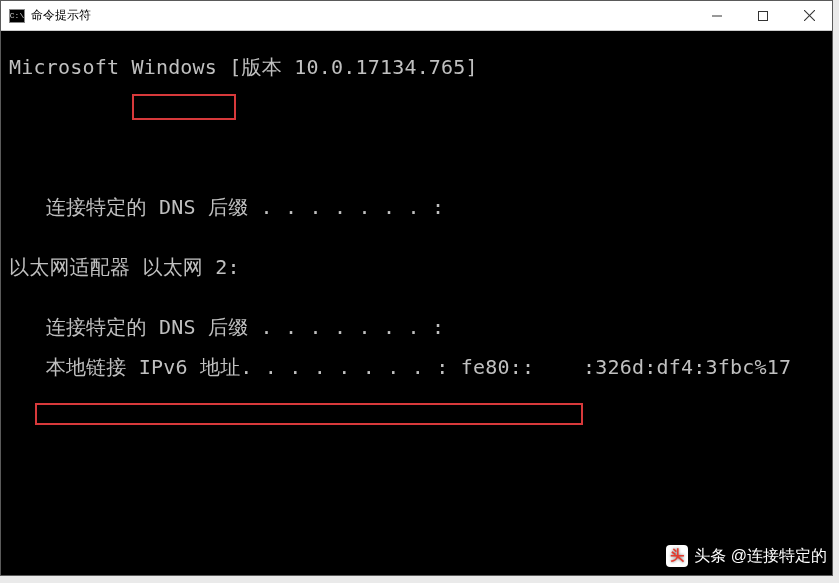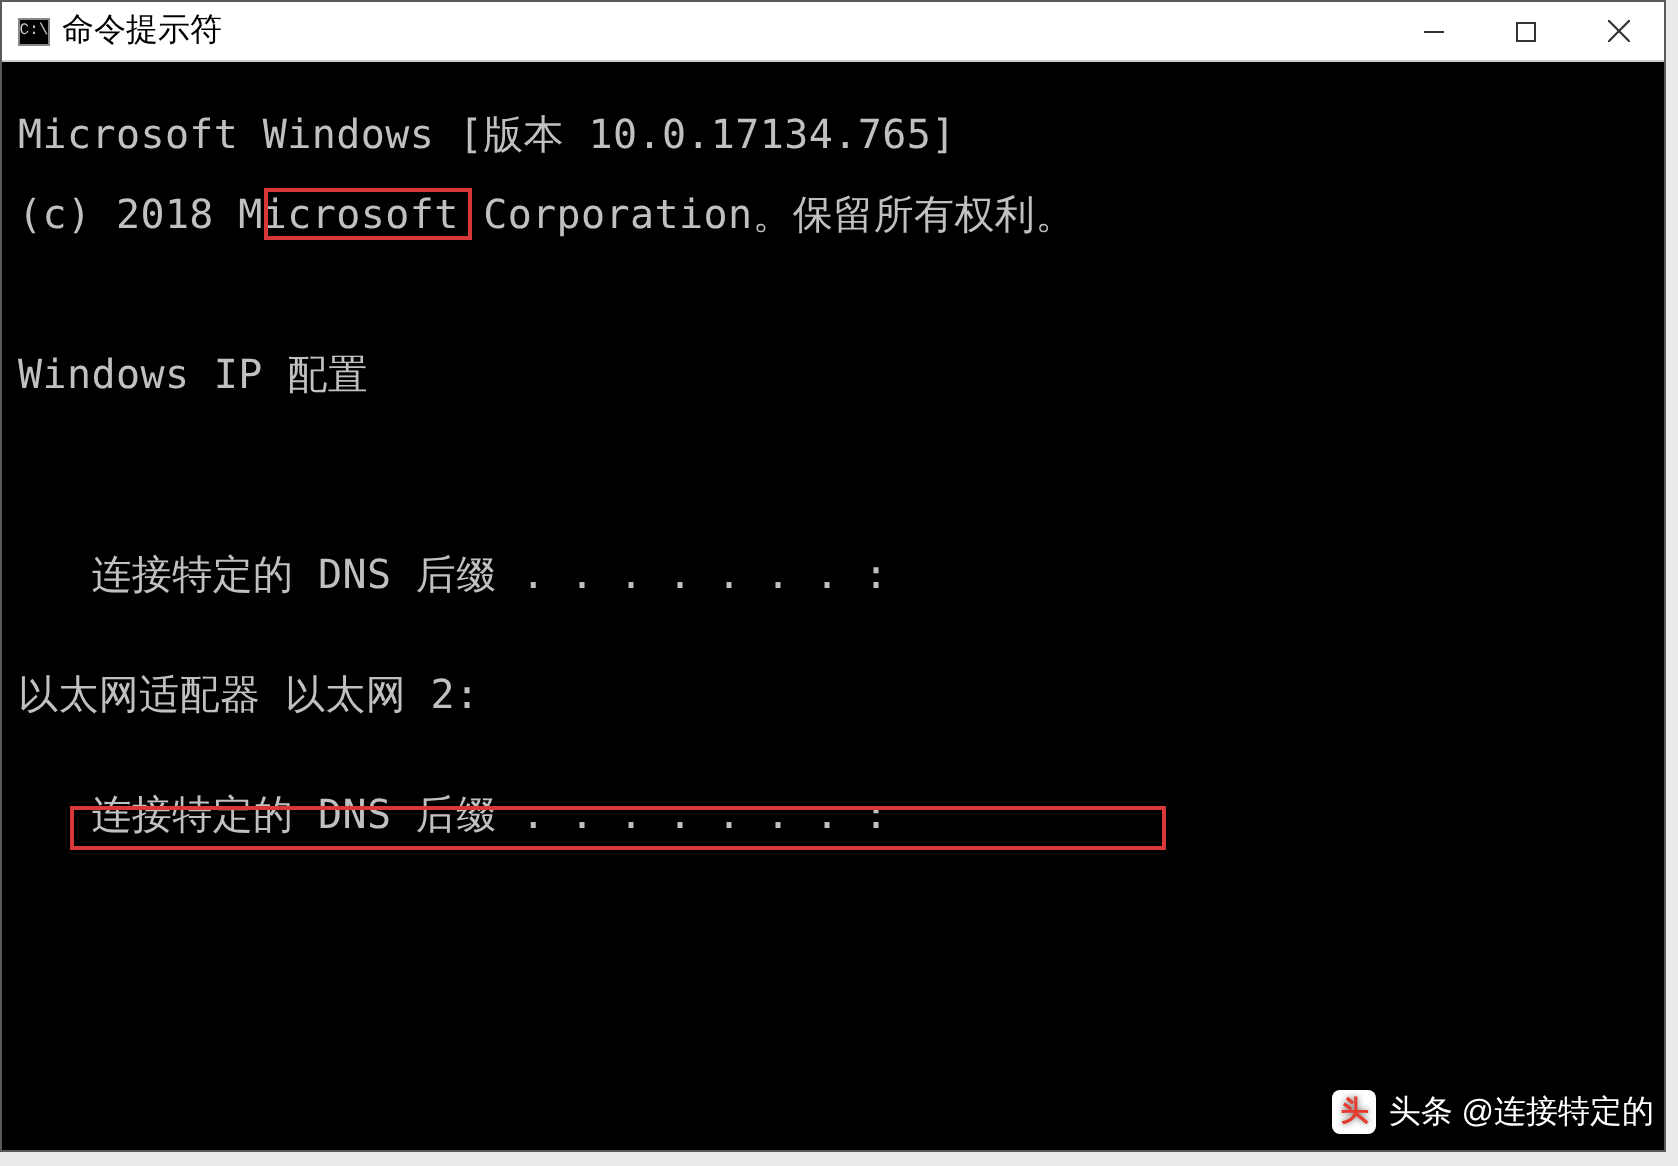--- a/index.html
+++ b/index.html
@@ -32,21 +32,21 @@
       background: #000;
       display: inline-flex;
       align-items: center;
       justify-content: center;
       color: #ccc;
       font-size: 8px;
       margin-right: 6px;
       border: 1px solid #888;
     }
     .title-text {
-      font-size: 16px;
+      font-size: 12px;
       font-family: "Microsoft YaHei", sans-serif;
       color: #000;
       flex: 1;
     }
     .window-controls {
       display: flex;
       height: 100%;
     }
     .win-btn {
       width: 46px;
@@ -136,32 +136,31 @@
         <svg viewBox="0 0 10 10">
             <line x1="0" y1="0" x2="10" y2="10" stroke="#333" stroke-width="1"></line>
             <line x1="10" y1="0" x2="0" y2="10" stroke="#333" stroke-width="1"></line>
           </svg>
       </div>
     </div>
   </div>
 
   <div class="terminal">
 <div class="line">Microsoft Windows [版本 10.0.17134.765]</div>
-<div class="line">(c) 2018 Microsoft Corporation。保留所有权利。</div>
 <div class="line"></div>
 <div class="line"></div>
-<div class="line">Windows IP 配置</div>
 <div class="line"></div>
 <div class="line"></div>
 <div class="line"></div>
 <div class="line">   连接特定的 DNS 后缀 . . . . . . . :</div>
 <div class="line"></div>
 <div class="line">以太网适配器 以太网 2:</div>
 <div class="line"></div>
 <div class="line">   连接特定的 DNS 后缀 . . . . . . . :</div>
+<div class="line">   本地链接 IPv6 地址. . . . . . . . : fe80::    :326d:df4:3fbc%17</div>
 
 
 
 <div class="line"></div>
 
 <div class="line"></div>
 
 
   </div>
 

